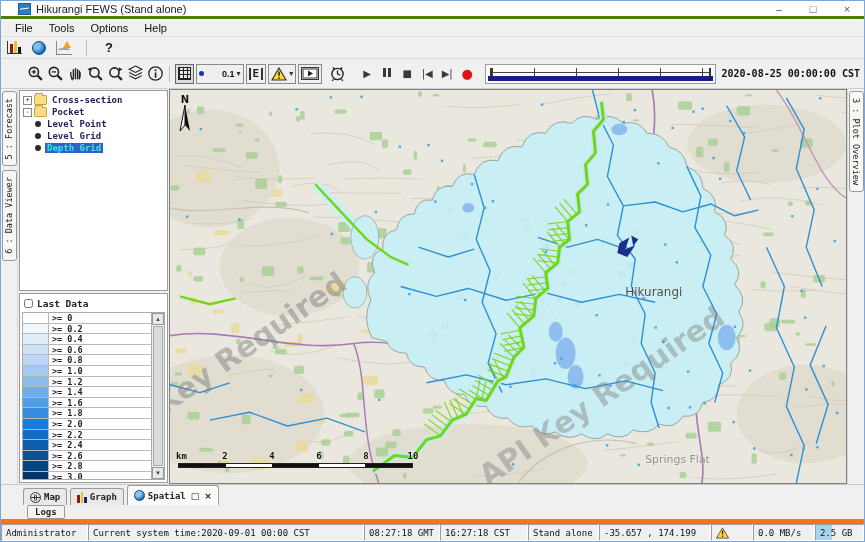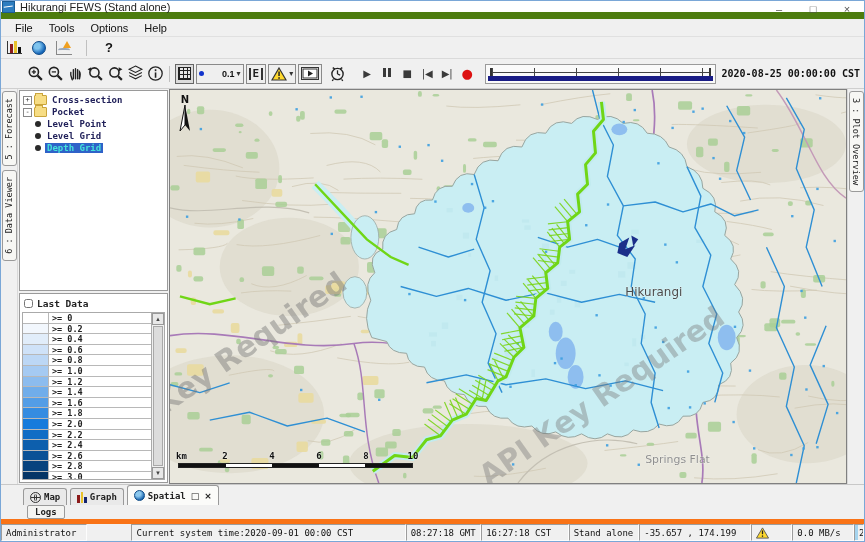--- a/index.html
+++ b/index.html
@@ -1,21 +1,21 @@
 <!DOCTYPE html>
 <html><head>
 <meta charset="utf-8">
 <style>
   * { box-sizing: border-box; margin: 0; padding: 0; }
   html,body { width:865px; height:542px; }
   body { font-family:"Liberation Sans",sans-serif; font-size:11px; background:#fff; overflow:hidden; }
   .app { position:relative; width:865px; height:542px; border:1px solid #7aa7d7; background:#f0f0f0; display:flex; flex-direction:column; }
 
   
-  .titlebar { height:18px; background:#ffffff; display:flex; align-items:center; padding-left:1px; border-bottom:7px solid #4d7c0f; }
+  .titlebar { height:18px; background:#ffffff; display:flex; align-items:center; padding-left:17px; border-bottom:3px solid #4d7c0f; }
   .app-logo { width:13px; height:12px; background:#2d7dc0; border:1px solid #1c5c94; margin-right:5px; position:relative; }
   .app-logo::after { content:""; position:absolute; left:1px; top:4px; width:9px; height:4px; border-top:1.5px solid #fff; transform:rotate(-8deg); }
   .win-title { font-size:11px; color:#222; }
   .win-controls { margin-left:auto; display:flex; height:100%; }
   .win-btn { width:34px; text-align:center; color:#555; font-size:11px; line-height:17px; cursor:default; }
 
   
   .menubar { height:18px; background:#f0f0f0; display:flex; align-items:center; padding-left:6px; border-bottom:1px solid #e0e0e0; }
   .menu-item { padding:1px 8px; color:#111; }
 
@@ -889,21 +889,21 @@
         <span class="wbtn">□</span>
         <span class="wbtn">×</span>
       </span>
   </div>
   <div class="logsrow">
     <span class="logsbtn">Logs</span>
   </div>
 
   <div class="statusbar" id="statusbar">
       <div class="sb-cell" style="width: 87px;">Administrator</div>
-      <div class="sb-cell" style="width: 276px; margin-left: 44px;">Current system time:2020-09-01 00:00 CST</div>
+      <div class="sb-cell" style="width: 276px;">Current system time:2020-09-01 00:00 CST</div>
       <div class="sb-cell" style="width: 76px;">08:27:18 GMT</div>
       <div class="sb-cell" style="width: 88px;">16:27:18 CST</div>
       <div class="sb-cell" style="width: 71px;">Stand alone</div>
       <div class="sb-cell" style="width: 112px;">-35.657 , 174.199</div>
       <div class="sb-cell" style="width: 42px;">
         <svg width="13" height="12" viewBox="0 0 14 12">
           <polygon points="7,0.5 13.5,11.5 0.5,11.5" fill="#ffd92e" stroke="#555"></polygon>
           <rect x="6.3" y="3.3" width="1.4" height="4" fill="#222"></rect>
           <rect x="6.3" y="8.6" width="1.4" height="1.5" fill="#222"></rect>
         </svg>

